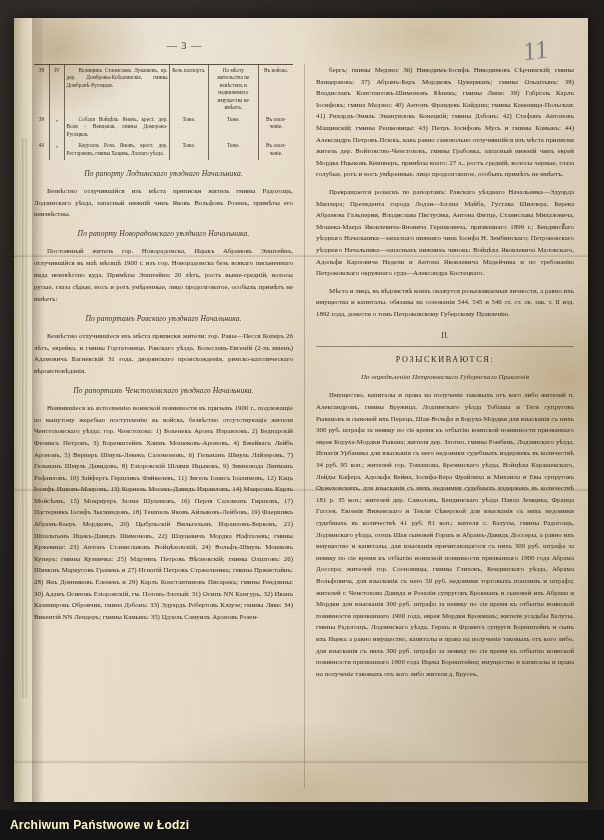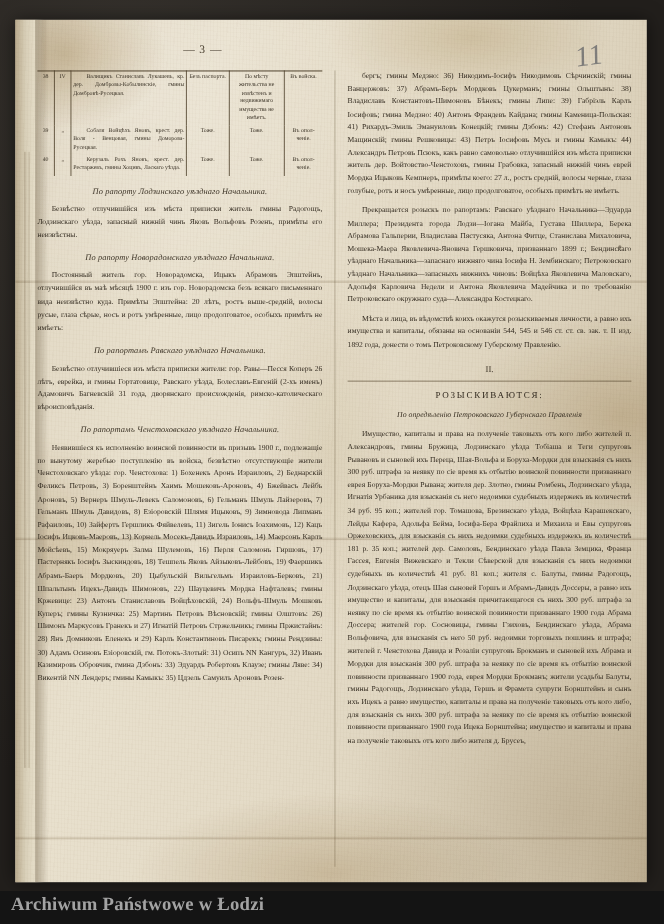--- a/index.html
+++ b/index.html
@@ -162,22 +162,22 @@
     margin:0 0 8px 0; color:#3d3427;
   }
 
   
   #wm-bar{
     position:absolute; left:0; bottom:0; width:604px; height:30px;
     background:#141414;
   }
   #wm-text{
     position:absolute; left:10px; bottom:8px;
-    font-family:Liberation Serif, serif;
-    font-size:17px; font-weight:bold; color:#a3a3a3;
+    font-family:Liberation Sans, sans-serif;
+    font-size:12px; font-weight:bold; color:#fef9c3;
     letter-spacing:.2px;
   }
 
   
   .speck{ position:absolute; background:#4a4032; border-radius:50%; opacity:.55; }
 </style>
 </head>
 <body>
 
 <div id="scan-bed"></div>

